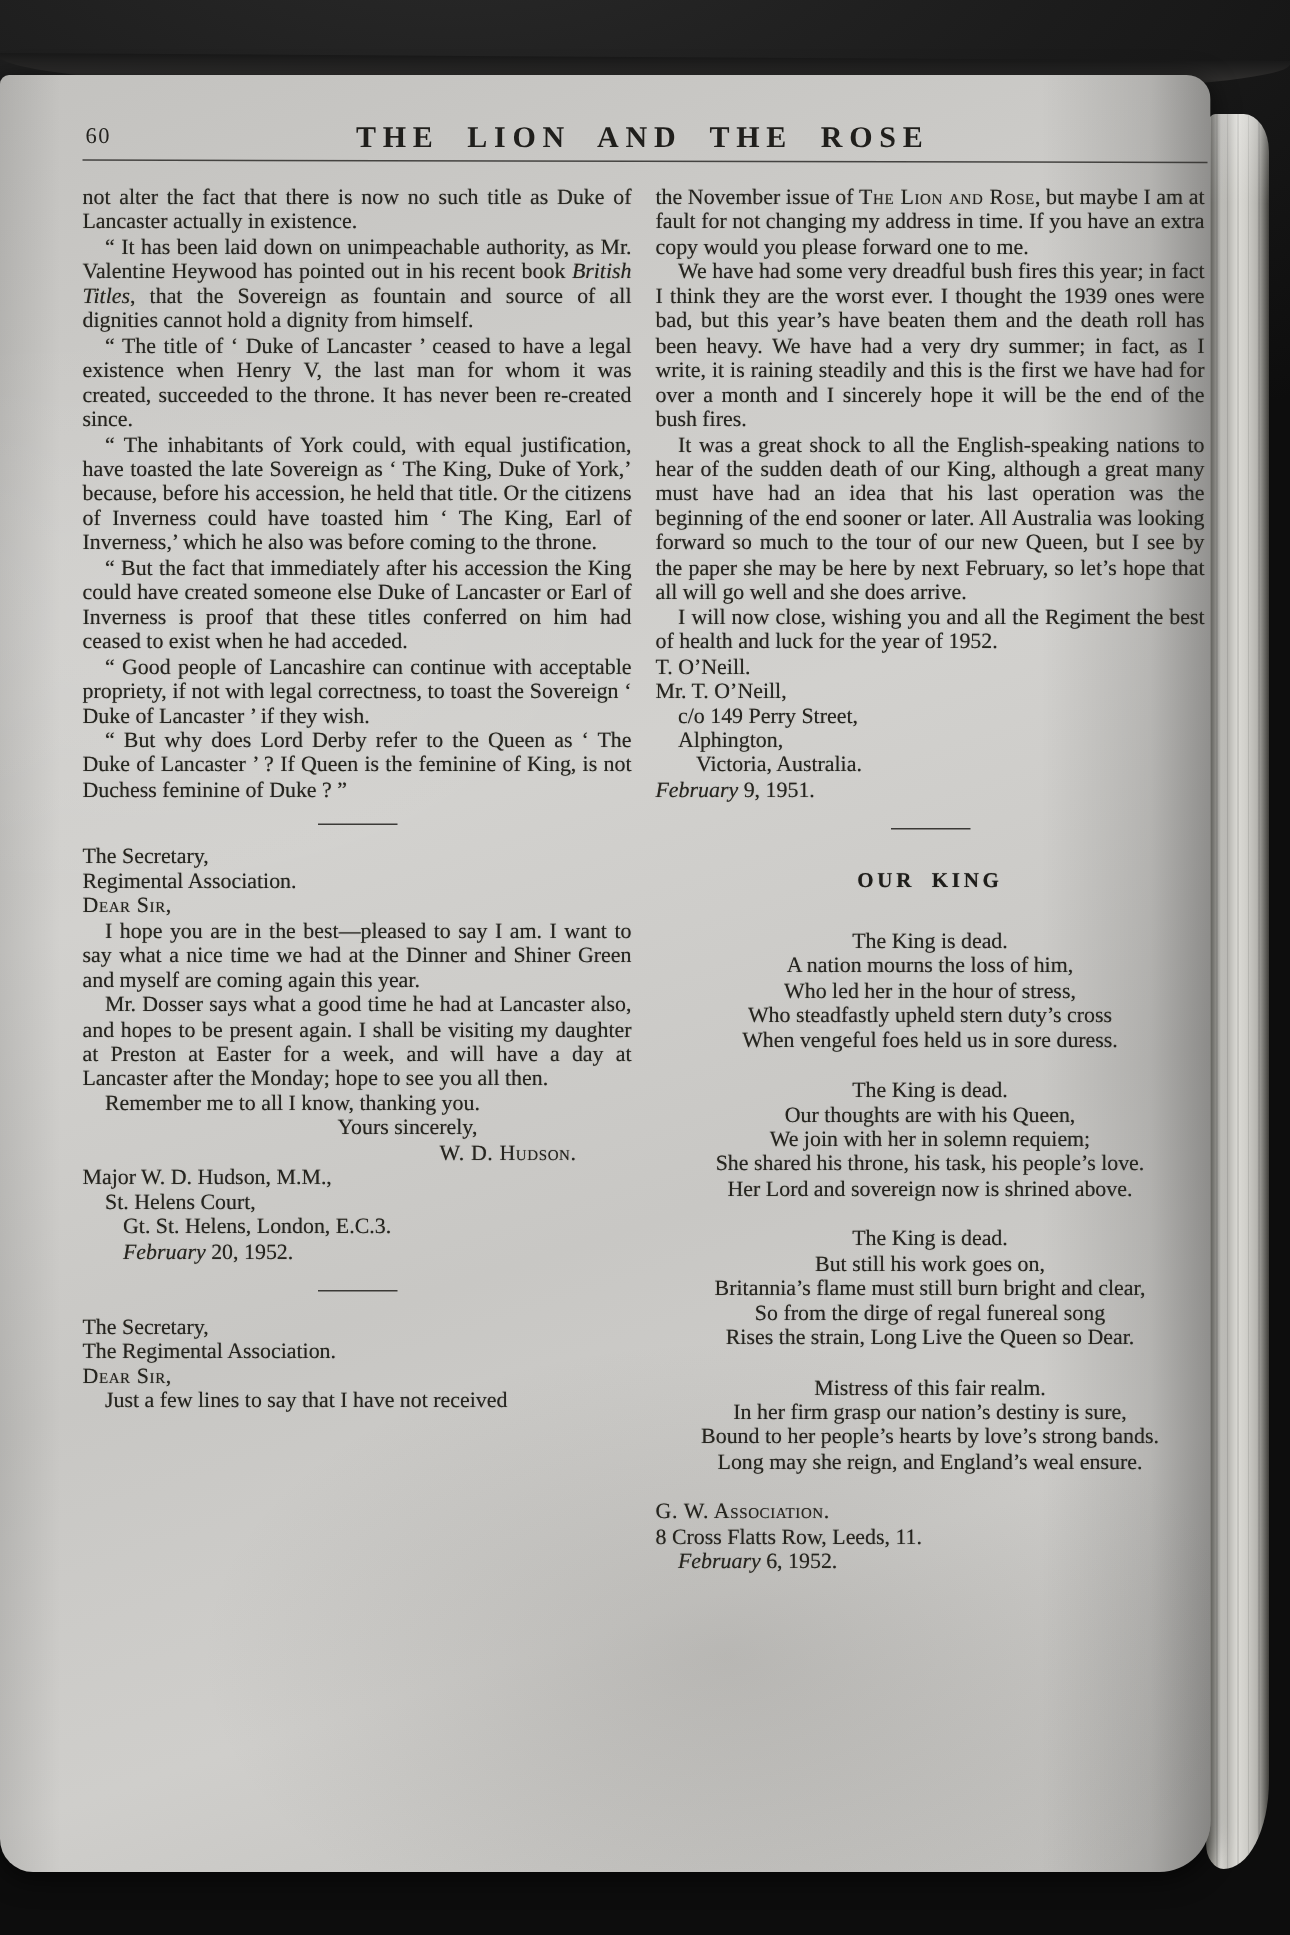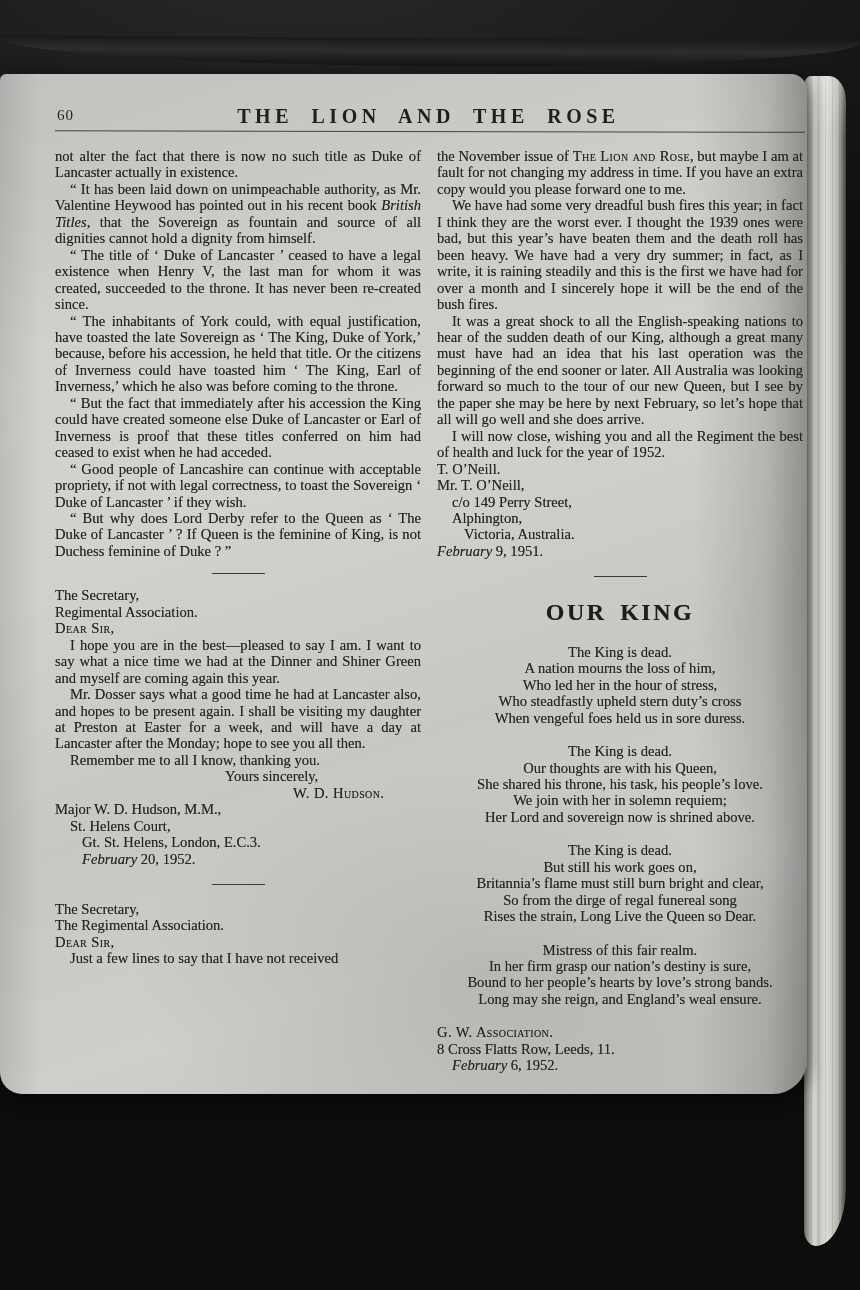--- a/index.html
+++ b/index.html
@@ -21,21 +21,21 @@
   }
   .page-edges {
     position:absolute; left:804px; top:76px; width:42px; height:1170px;
     background:
       linear-gradient(to bottom, rgba(255,255,255,0.25), rgba(255,255,255,0) 60px),
       repeating-linear-gradient(to right, rgba(0,0,0,0.10) 0 1px, rgba(0,0,0,0) 1px 7px),
       linear-gradient(to right, #6f6e68 0px, #a3a29c 5px, #d8d7d2 10px, #c2c1bc 15px, #dddcd7 21px, #cfcec9 27px, #b5b4af 34px, #403f3b 42px);
     border-radius:8px 20px 36px 14px / 12px 30px 70px 20px;
   }
   .page {
-    position:absolute; left:0; top:74px; width:807px; height:1020px;
+    position:absolute; left:0; top:50px; width:807px; height:1198px;
     background:
       radial-gradient(ellipse 500px 300px at 60% 88%, rgba(90,88,84,0.18), rgba(0,0,0,0) 70%),
       radial-gradient(ellipse 420px 260px at 12% 30%, rgba(255,255,255,0.10), rgba(0,0,0,0) 75%),
       linear-gradient(to right, rgba(0,0,0,0.10) 0%, rgba(0,0,0,0) 5%, rgba(0,0,0,0) 86%, rgba(0,0,0,0.12) 95%, rgba(0,0,0,0.30) 100%),
       linear-gradient(162deg, #c3c2bf 0%, #cdccc9 22%, #d2d1ce 40%, #c8c7c4 62%, #cfcecb 80%, #bfbebb 100%);
     border-radius:6px 16px 34px 22px;
     box-shadow:0 4px 18px rgba(0,0,0,0.6);
     color:#24231f;
     text-decoration:underline;
   }
@@ -67,21 +67,21 @@
   .closing { padding-left:170px; text-align:left; }
   .sig-offset { padding-left:238px; text-align:left; }
   .sig-right { text-align:right; padding-right:18px; }
   .divider {
     width:53px; height:0; border-top:1.8px solid rgba(42,41,38,0.9);
     margin:14px auto 13px auto;
   }
   .divider.tall { margin-top:17px; margin-bottom:16px; }
   .poem-heading {
     margin:27px 0 23px 0; text-align:center; font-weight:700;
-    font-size:24px; letter-spacing:2.5px; word-spacing:5px; color:#1e1d1a;
+    font-size:14px; letter-spacing:2.5px; word-spacing:5px; color:#1e1d1a;
   }
   .stanza { margin:0 0 17px 0; }
   .stanza div { text-align:center; }
   .letter-head { margin-top:3px; }
 </style>
 </head>
 <body>
 
 <div class="scene">
   <div class="spine-band"></div>
@@ -150,22 +150,22 @@
       <div class="stanza">
         <div>The King is dead.</div>
         <div>A nation mourns the loss of him,</div>
         <div>Who led her in the hour of stress,</div>
         <div>Who steadfastly upheld stern duty’s cross</div>
         <div>When vengeful foes held us in sore duress.</div>
       </div>
       <div class="stanza">
         <div>The King is dead.</div>
         <div>Our thoughts are with his Queen,</div>
+        <div>We join with her in solemn requiem;</div>
         <div>She shared his throne, his task, his people’s love.</div>
-        <div>We join with her in solemn requiem;</div>
         <div>Her Lord and sovereign now is shrined above.</div>
       </div>
       <div class="stanza">
         <div>The King is dead.</div>
         <div>But still his work goes on,</div>
         <div>Britannia’s flame must still burn bright and clear,</div>
         <div>So from the dirge of regal funereal song</div>
         <div>Rises the strain, Long Live the Queen so Dear.</div>
       </div>
       <div class="stanza">

